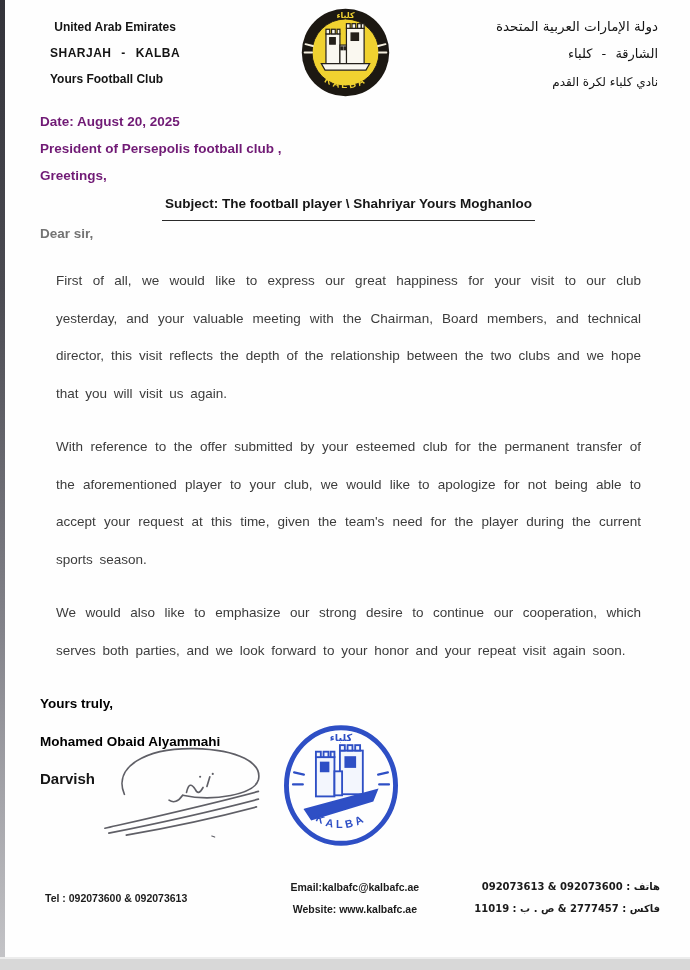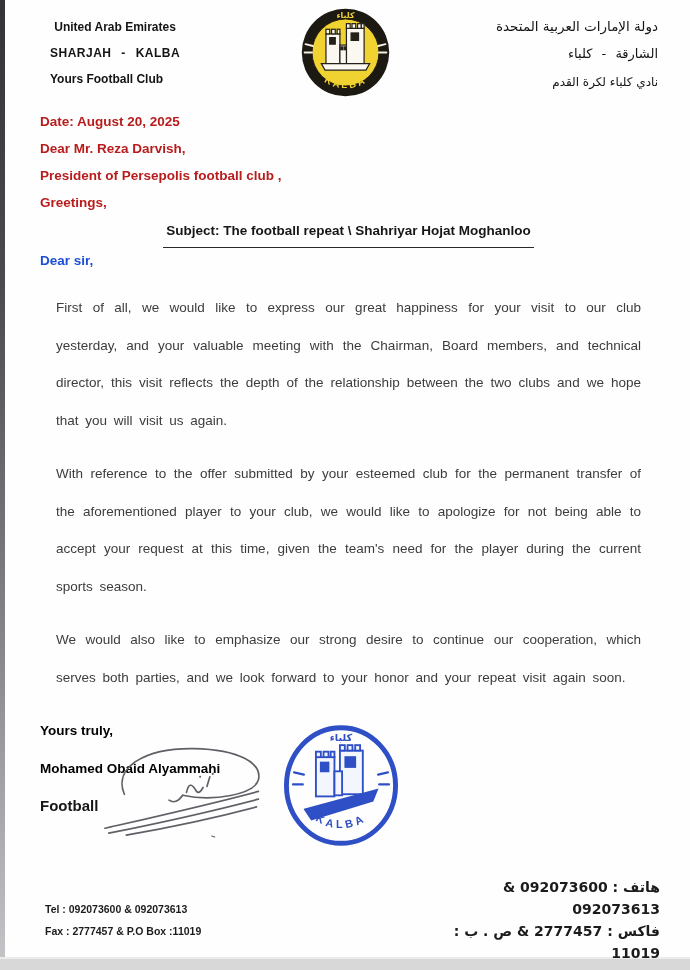--- a/index.html
+++ b/index.html
@@ -31,27 +31,27 @@
   .header-right{
     position:absolute;right:32px;top:12px;
     direction:rtl;text-align:right;
     font-family:"DejaVu Sans",sans-serif;font-weight:normal;color:#141414;
   }
   .header-right .ar1{font-size:13.5px;line-height:28px;}
   .header-right .ar2{font-size:13px;line-height:28px;word-spacing:5px;}
   .header-right .ar3{font-size:12px;line-height:28px;text-align:right;}
   
   .letter{position:absolute;left:40px;top:108px;width:617px;}
-  .meta-line{font-weight:bold;font-size:13.5px;line-height:27px;color:#b91c1c;}
+  .meta-line{font-weight:bold;font-size:13.5px;line-height:27px;color:#701a75;}
   .subject-line{text-align:center;line-height:28px;margin-top:0;}
   .subject-text{
     display:inline-block;font-weight:bold;font-size:13.5px;color:#161616;
     border-bottom:1.6px solid #2a2a2a;padding:0 3px 2px 3px;
   }
-  .salutation{font-weight:bold;font-size:13.5px;line-height:25px;color:#1d4ed8;}
+  .salutation{font-weight:bold;font-size:13.5px;line-height:25px;color:#737373;}
   .par{
     margin:16px;font-size:13.5px;line-height:37.5px;color:#3c3c3c;
     text-align:justify;word-spacing:3px;
   }
   .closing-line{font-weight:bold;font-size:13.5px;line-height:37.5px;color:#000000;}
   .closing-title{font-weight:bold;font-size:15px;line-height:38px;color:#161616;}
   
   .signature{position:absolute;left:95px;top:736px;width:185px;height:102px;}
   .stamp{position:absolute;left:281px;top:722px;width:120px;height:127px;}
   
@@ -60,21 +60,21 @@
     display:flex;justify-content:space-between;align-items:center;
     font-weight:bold;color:#1b1b1b;gap:20px;
   }
   .footer .f-line{font-size:10.5px;line-height:22px;}
   .footer-left{width:215px;text-align:left;}
   .footer-center{width:190px;text-align:center;}
   .footer-right{
     width:210px;direction:rtl;text-align:right;
     font-family:"DejaVu Sans",sans-serif;
   }
-  .footer-right .f-line{font-size:14px;}
+  .footer-right .f-line{font-size:10px;}
 </style>
 </head>
 <body>
 
 <div class="page">
 
   <div class="edge-left"></div>
   <div class="edge-bottom"></div>
 
   <div class="header-left">
@@ -119,33 +119,32 @@
   </svg>
 
   <div class="header-right">
     <div class="ar1">دولة الإمارات العربية المتحدة</div>
     <div class="ar2">الشارقة - كلباء</div>
     <div class="ar3">نادي كلباء لكرة القدم</div>
   </div>
 
   <div class="letter">
     <div class="meta-line">Date: August 20, 2025</div>
-    <div class="meta-line">Dear Mr. Reza Darvish,</div>
     <div class="meta-line">President of Persepolis football club ,</div>
     <div class="meta-line">Greetings,</div>
     <div class="subject-line">
-      <span class="subject-text">Subject: The football repeat \ Shahriyar Hojat Moghanloo</span>
+      <span class="subject-text">Subject: The football player \ Shahriyar Yours Moghanloo</span>
     </div>
     <div class="salutation">Dear sir,</div>
     <p class="par">First of all, we would like to express our great happiness for your visit to our club yesterday, and your valuable meeting with the Chairman, Board members, and technical director, this visit reflects the depth of the relationship between the two clubs and we hope that you will visit us again.</p>
     <p class="par">With reference to the offer submitted by your esteemed club for the permanent transfer of the aforementioned player to your club, we would like to apologize for not being able to accept your request at this time, given the team's need for the player during the current sports season.</p>
     <p class="par">We would also like to emphasize our strong desire to continue our cooperation, which serves both parties, and we look forward to your honor and your repeat visit again soon.</p>
     <div class="closing-line">Yours truly,</div>
     <div class="closing-line">Mohamed Obaid Alyammahi</div>
-    <div class="closing-title">Football</div>
+    <div class="closing-title">Darvish</div>
   </div>
 
   <svg class="signature" viewBox="0 0 190 105" aria-hidden="true">
     <g fill="none" stroke="#5f5f66" stroke-width="1.7" stroke-linecap="round">
       <path d="M 30 60 C 18 32 52 12 102 13 C 148 14 172 28 168 45 C 164 60 122 68 90 61"></path>
       <path d="M 90 61 q -7 10 -14 5"></path>
       <path d="M 94 58 q 3 -13 9 -3 q 3 7 8 -2"></path>
       <path d="M 115 52 l 3 -10"></path>
       <circle cx="108" cy="42" r="1.1" fill="#5f5f66" stroke="none"></circle>
       <circle cx="121" cy="39" r="1.1" fill="#5f5f66" stroke="none"></circle>
@@ -183,21 +182,24 @@
       </defs>
     <text font-size="10" font-weight="bold" letter-spacing="3" fill="#2e4fc5" font-family="Liberation Sans,sans-serif">
       <textPath href="#stampArc" startOffset="50%" text-anchor="middle">KALBA</textPath>
     </text>
     <text x="55" y="17" text-anchor="middle" font-size="9" font-weight="bold" fill="#2e4fc5" font-family="DejaVu Sans,sans-serif">كلباء</text>
   </svg>
 
   <div class="footer">
     <div class="footer-left">
       <div class="f-line">Tel : 092073600 &amp; 092073613</div>
-      <div class="f-line">Fax : 2777457 &amp; P.O Box :11019</div>
+    </div>
+    <div class="footer-center">
+      <div class="f-line">Email:kalbafc@kalbafc.ae</div>
+      <div class="f-line">Website: www.kalbafc.ae</div>
     </div>
     <div class="footer-right">
       <div class="f-line">هاتف : 092073600 &amp; 092073613</div>
       <div class="f-line">فاكس : 2777457 &amp; ص . ب : 11019</div>
     </div>
   </div>
 
 </div>
 
 </body></html>

